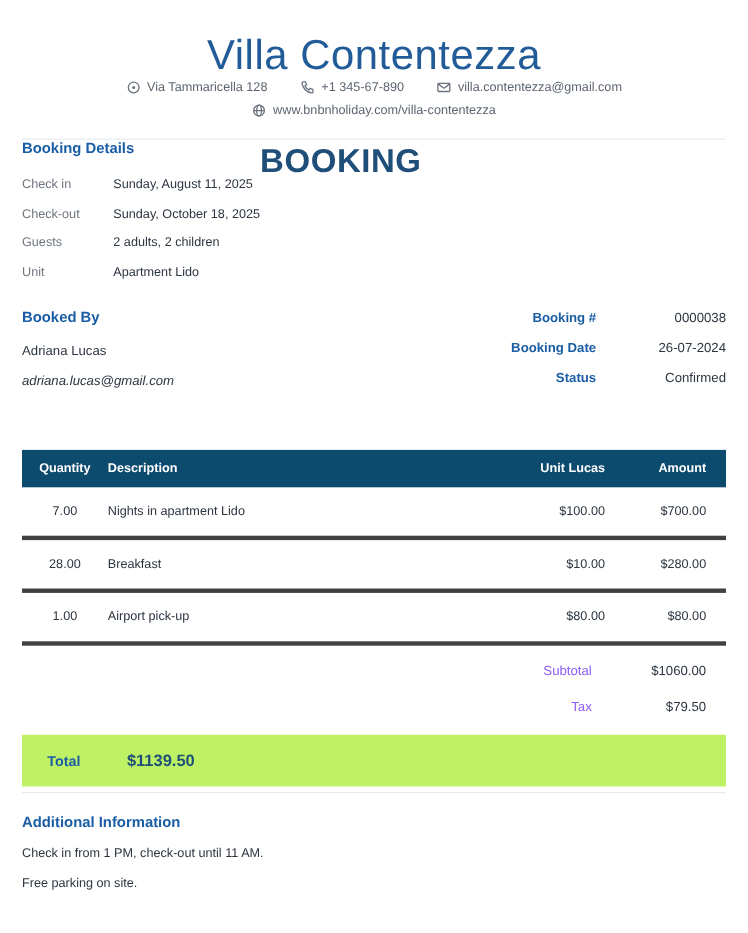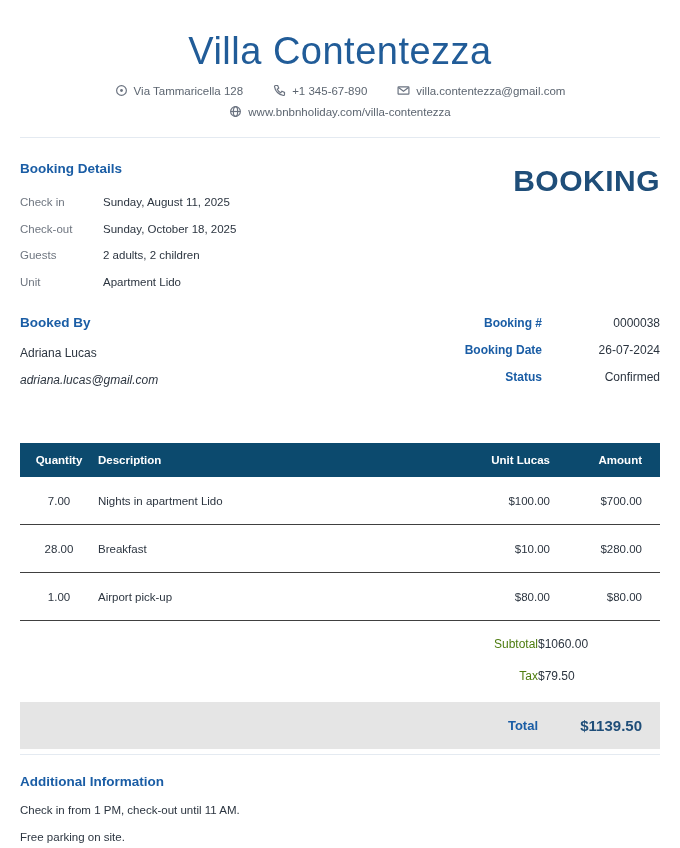--- a/index.html
+++ b/index.html
@@ -16,32 +16,32 @@
   .doc-title {
     margin-top: 30px;
     text-align: center;
     font-size: 38px;
     font-weight: 400;
     color: #215c98;
     letter-spacing: 0.5px;
   }
   .contact-row {
     display: flex; justify-content: center; align-items: center;
-    gap: 30px; margin-top: 11px;
+    gap: 30px; 
     font-size: 11.5px; color: #5c6570;
   }
   .contact-row.second { margin-top: 8px; }
   .contact-item { display: inline-flex; align-items: center; gap: 6px; }
   .icon { display: inline-flex; width: 13px; height: 13px; flex: none; }
   .icon svg { width: 13px; height: 13px; stroke: #6b7380; fill: none; stroke-width: 1.1; }
 
   .divider { border: none; border-top: 1px solid #e4eaf1; margin-top: 19px; }
 
   
-  .details-band { display: flex; justify-content: space-between; margin-top: 23px; }
+  .details-band { display: flex; }
   .section-heading { font-size: 13.5px; font-weight: bold; color: #1a5da5; }
   .detail-rows { margin-top: 20px; }
   .detail-row { display: flex; font-size: 11.5px; line-height: 13px; margin-bottom: 13.5px; }
   .detail-row .dlabel { width: 83px; color: #6f7680; }
   .detail-row .dvalue { color: #2c3540; }
   .doc-type {
     font-size: 30px; font-weight: bold; color: #1f4e79;
     letter-spacing: 0.5px; margin-top: 3px;
   }
 
@@ -56,35 +56,35 @@
 
   
   .items-table { margin-top: 45px; }
   .t-header {
     display: flex; align-items: center; height: 34px;
     background: #0c4a6e; color: #ffffff; font-size: 11.5px; font-weight: bold;
   }
   .t-row {
     display: flex; align-items: center; height: 48px;
     font-size: 11.5px; color: #2c3540;
-    border-bottom: 1px solid #404040;
+    border-bottom: 4px solid #404040;
     justify-content: flex-end;
   }
   .col-qty   { width: 78px; text-align: center; }
   .col-desc  { flex: 1; text-align: left; }
   .col-price { width: 120px; text-align: right; }
   .col-amt   { width: 92px; text-align: right; margin-right: 18px; }
 
   .summary { padding-top: 17px; }
   .s-row { display: flex; justify-content: flex-end; font-size: 12px; line-height: 13px; height: 32px; }
-  .s-row .slabel { text-align: right; color: #4d7c0f; }
-  .s-row .svalue { width: 104px; text-align: left; margin-right: 18px; color: #2c3540; }
+  .s-row .slabel { text-align: right; color: #8b5cf6; }
+  .s-row .svalue { width: 104px; text-align: right; margin-right: 18px; color: #2c3540; }
   .total-row {
-    display: flex; justify-content: flex-end; align-items: center;
-    height: 47px; background: #e5e5e5; padding-left: 23px;
+    display: flex; justify-content: flex-start; align-items: center;
+    height: 47px; background: #bef264; padding-left: 23px;
   }
   .total-row .slabel { font-size: 13px; font-weight: bold; color: #1a5da5; text-align: right; }
   .total-row .svalue { width: 104px; text-align: right; margin-right: 18px;
     font-size: 15px; font-weight: bold; color: #1f4e79; }
   .tax-note { margin-top: 5px; text-align: right; font-size: 9.5px; color: #737c88; }
 
   .divider2 { border: none; border-top: 1px solid #e4eaf1; margin-top: 5px; }
 
   
   .additional { margin-top: 19px; }

